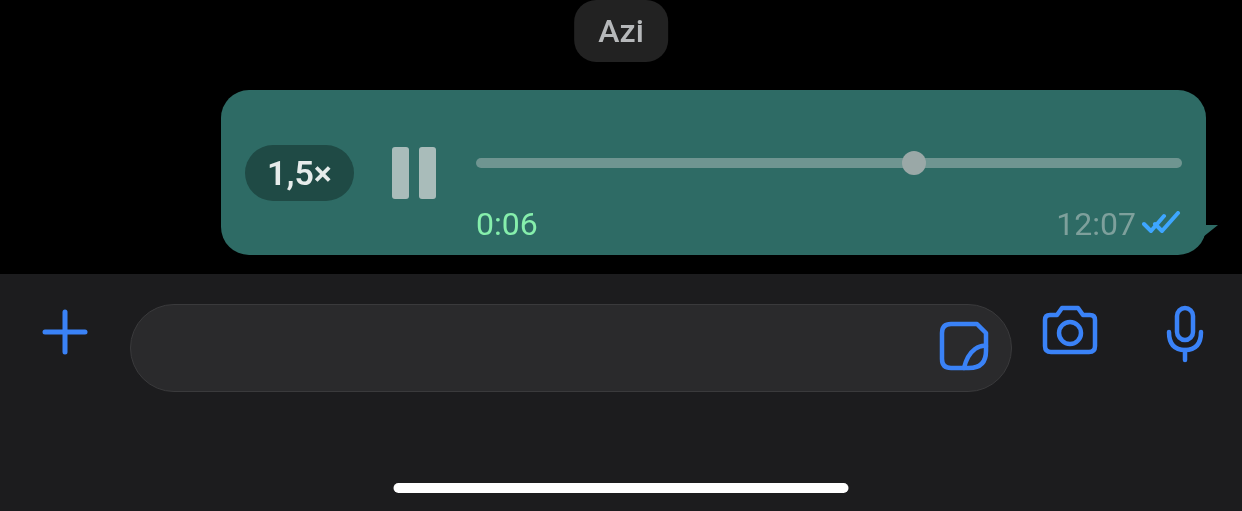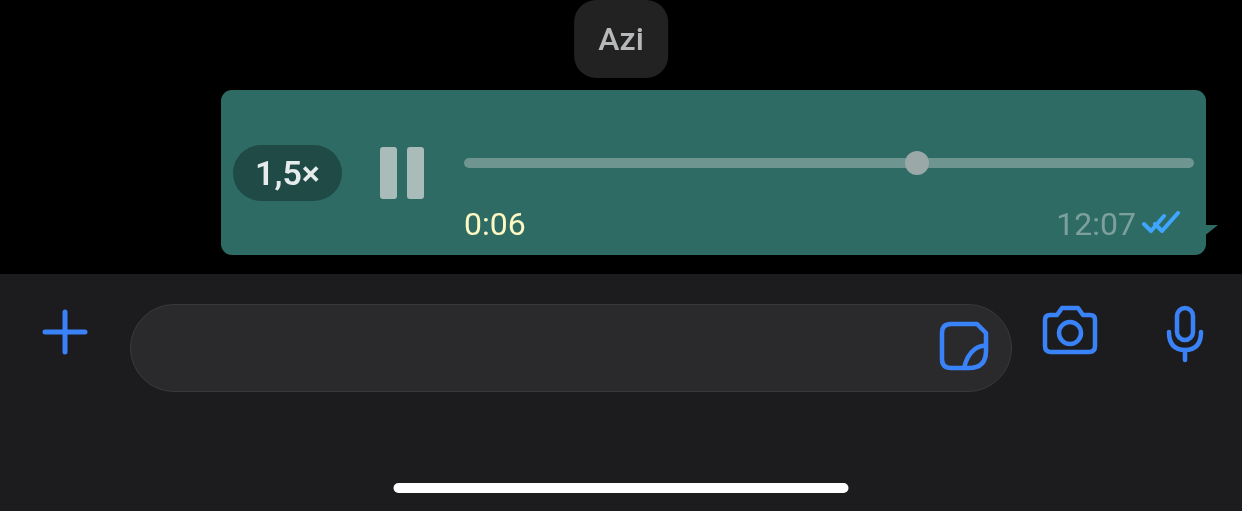--- a/index.html
+++ b/index.html
@@ -23,37 +23,37 @@
     }
     .date-chip {
       position: absolute;
       top: 0;
       left: 50%;
       transform: translateX(-50%);
       background: rgba(40,40,40,0.85);
       color: #b6b8ba;
       font-size: 32px;
       font-weight: 500;
-      padding: 20px 24px;
+      padding: 12px 24px;
       border-radius: 22px;
     }
     .bubble-wrap {
       position: absolute;
       top: 90px;
       right: 36px;
     }
     .voice-bubble {
       width: 985px;
       height: 165px;
       background: #2e6b65;
-      border-radius: 11px;
+      border-radius: 28px;
       position: relative;
       display: flex;
       align-items: center;
-      padding: 0 12px;
+      padding: 0 24px;
     }
     .bubble-tail {
       position: absolute;
       right: -12px;
       bottom: 14px;
       width: 0;
       height: 0;
       border-left: 20px solid #2e6b65;
       border-bottom: 16px solid transparent;
     }
@@ -100,21 +100,21 @@
       transform: translate(-50%, -50%);
       width: 24px;
       height: 24px;
       border-radius: 50%;
       background: #9aa8a7;
     }
     .elapsed {
       position: absolute;
       left: 0;
       bottom: 12px;
-      color: #fef9c3;
+      color: #86efac;
       font-size: 32px;
     }
     .meta-time {
       position: absolute;
       right: 70px;
       bottom: 12px;
       color: #7ea09c;
       font-size: 32px;
     }
     .read-ticks {

